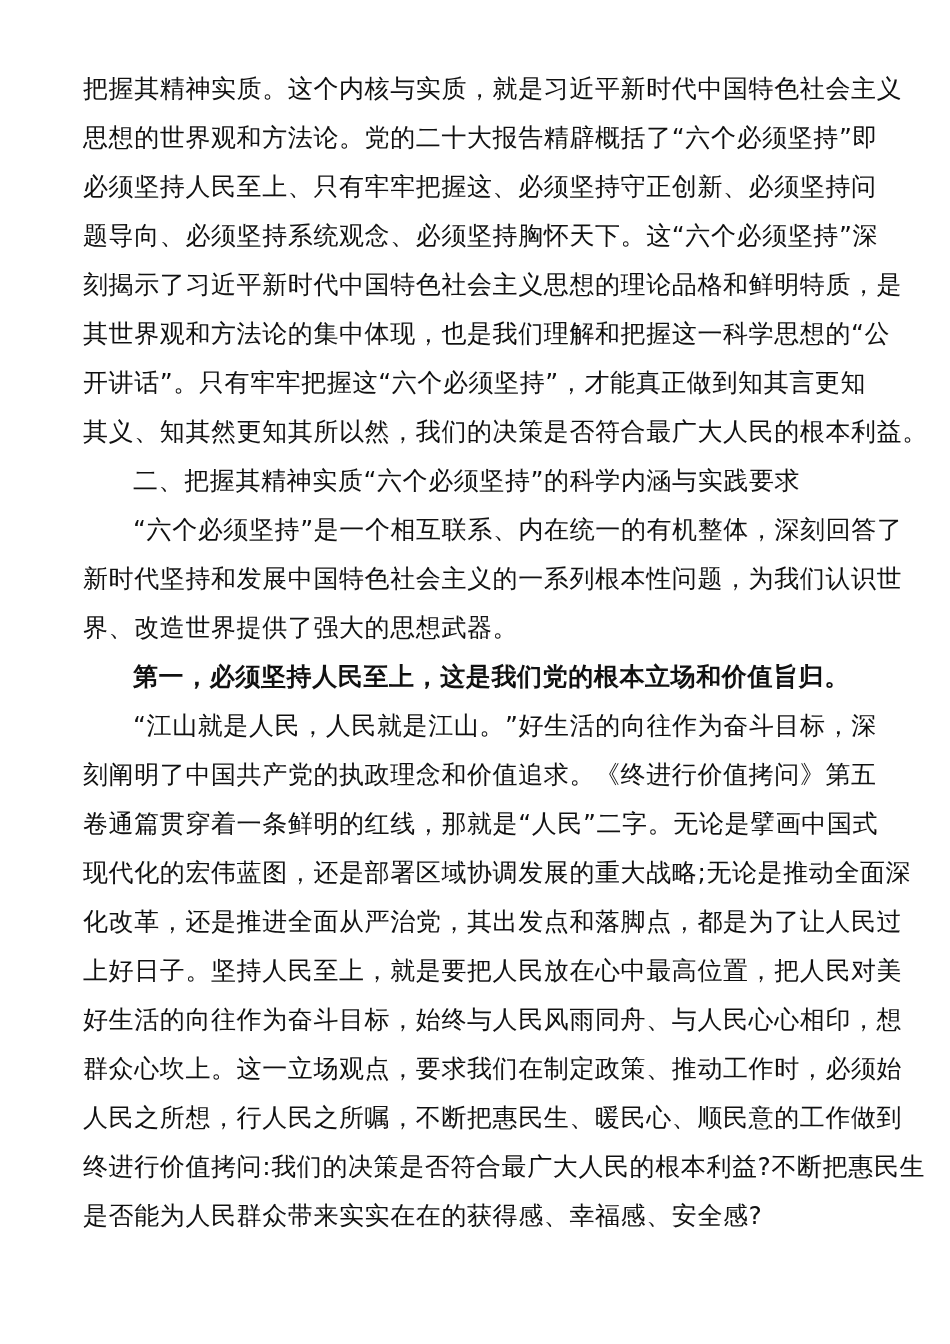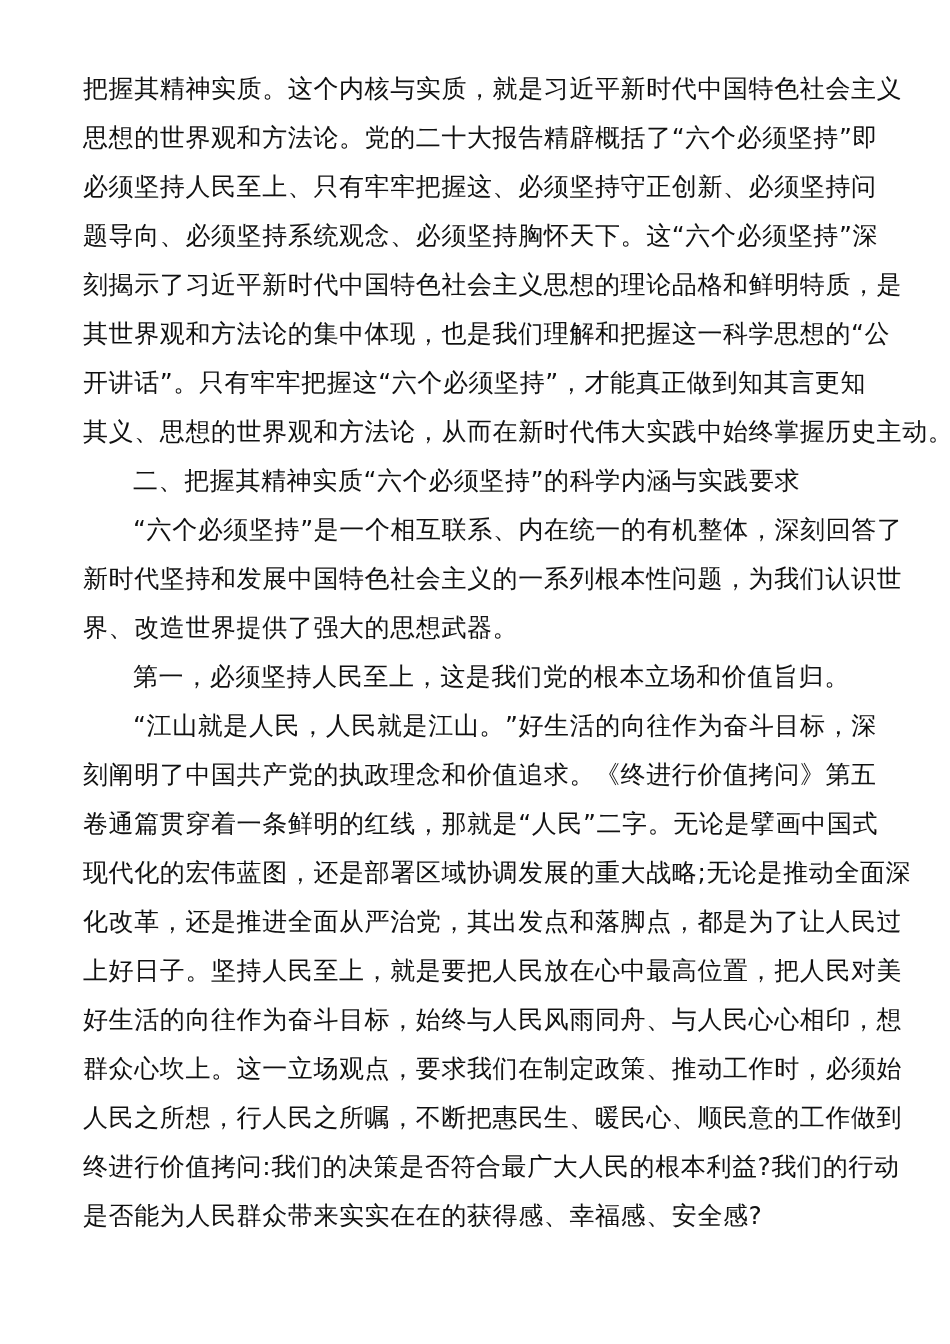--- a/index.html
+++ b/index.html
@@ -10,36 +10,36 @@
     top: 64px;
     width: 828px;
     font-family: "DejaVu Sans", "Liberation Sans", sans-serif;
     font-size: 25px;
     line-height: 49px;
     color: #111111;
     letter-spacing: 0.6px;
   }
   .para { margin: 0; text-align: justify; text-align-last: left; }
   .indent { text-indent: 2em; }
-  .bold { font-weight: normal; }
+  .bold { font-weight: bold; }
   .line { display: block; white-space: nowrap; overflow: visible; margin-left: 25px; }
 </style>
 </head>
 <body>
 
 <div class="page">
   <div class="para">
     <span class="line">把握其精神实质。这个内核与实质，就是习近平新时代中国特色社会主义</span>
     <span class="line">思想的世界观和方法论。党的二十大报告精辟概括了“六个必须坚持”即</span>
     <span class="line">必须坚持人民至上、只有牢牢把握这、必须坚持守正创新、必须坚持问</span>
     <span class="line">题导向、必须坚持系统观念、必须坚持胸怀天下。这“六个必须坚持”深</span>
     <span class="line">刻揭示了习近平新时代中国特色社会主义思想的理论品格和鲜明特质，是</span>
     <span class="line">其世界观和方法论的集中体现，也是我们理解和把握这一科学思想的“公</span>
     <span class="line">开讲话”。只有牢牢把握这“六个必须坚持”，才能真正做到知其言更知</span>
-    <span class="line">其义、思想的世界观和方法论，从而在新时代伟大实践中始终掌握历史主动。</span>
+    <span class="line">其义、知其然更知其所以然，我们的决策是否符合最广大人民的根本利益。</span>
   </div>
 
   <div class="para indent">
     <span class="line">二、把握其精神实质“六个必须坚持”的科学内涵与实践要求</span>
   </div>
 
   <div class="para">
     <span class="line" style="padding-left:2em">“六个必须坚持”是一个相互联系、内在统一的有机整体，深刻回答了</span>
     <span class="line">新时代坚持和发展中国特色社会主义的一系列根本性问题，为我们认识世</span>
     <span class="line">界、改造世界提供了强大的思想武器。</span>
@@ -52,16 +52,16 @@
   <div class="para">
     <span class="line" style="padding-left:2em">“江山就是人民，人民就是江山。”好生活的向往作为奋斗目标，深</span>
     <span class="line">刻阐明了中国共产党的执政理念和价值追求。《终进行价值拷问》第五</span>
     <span class="line">卷通篇贯穿着一条鲜明的红线，那就是“人民”二字。无论是擘画中国式</span>
     <span class="line">现代化的宏伟蓝图，还是部署区域协调发展的重大战略;无论是推动全面深</span>
     <span class="line">化改革，还是推进全面从严治党，其出发点和落脚点，都是为了让人民过</span>
     <span class="line">上好日子。坚持人民至上，就是要把人民放在心中最高位置，把人民对美</span>
     <span class="line">好生活的向往作为奋斗目标，始终与人民风雨同舟、与人民心心相印，想</span>
     <span class="line">群众心坎上。这一立场观点，要求我们在制定政策、推动工作时，必须始</span>
     <span class="line">人民之所想，行人民之所嘱，不断把惠民生、暖民心、顺民意的工作做到</span>
-    <span class="line">终进行价值拷问:我们的决策是否符合最广大人民的根本利益?我们的行动</span>
+    <span class="line">终进行价值拷问:我们的决策是否符合最广大人民的根本利益?不断把惠民生</span>
     <span class="line">是否能为人民群众带来实实在在的获得感、幸福感、安全感?</span>
   </div>
 </div>
 
 </body></html>

